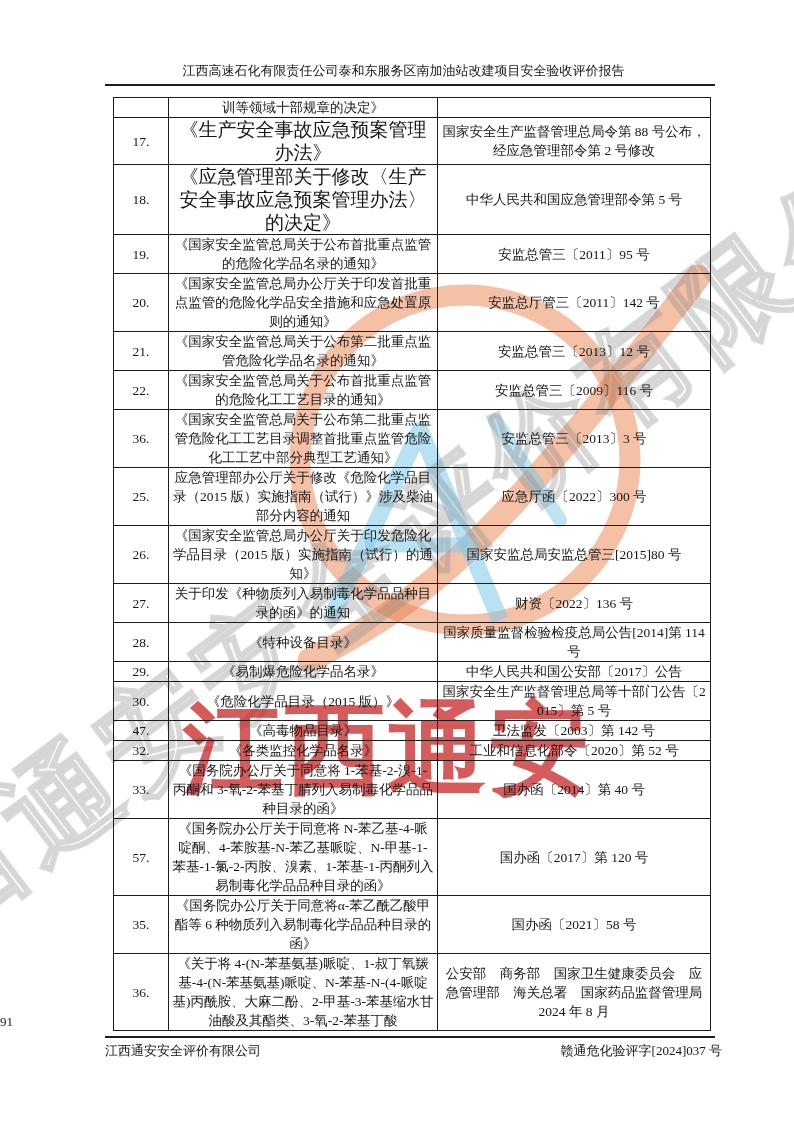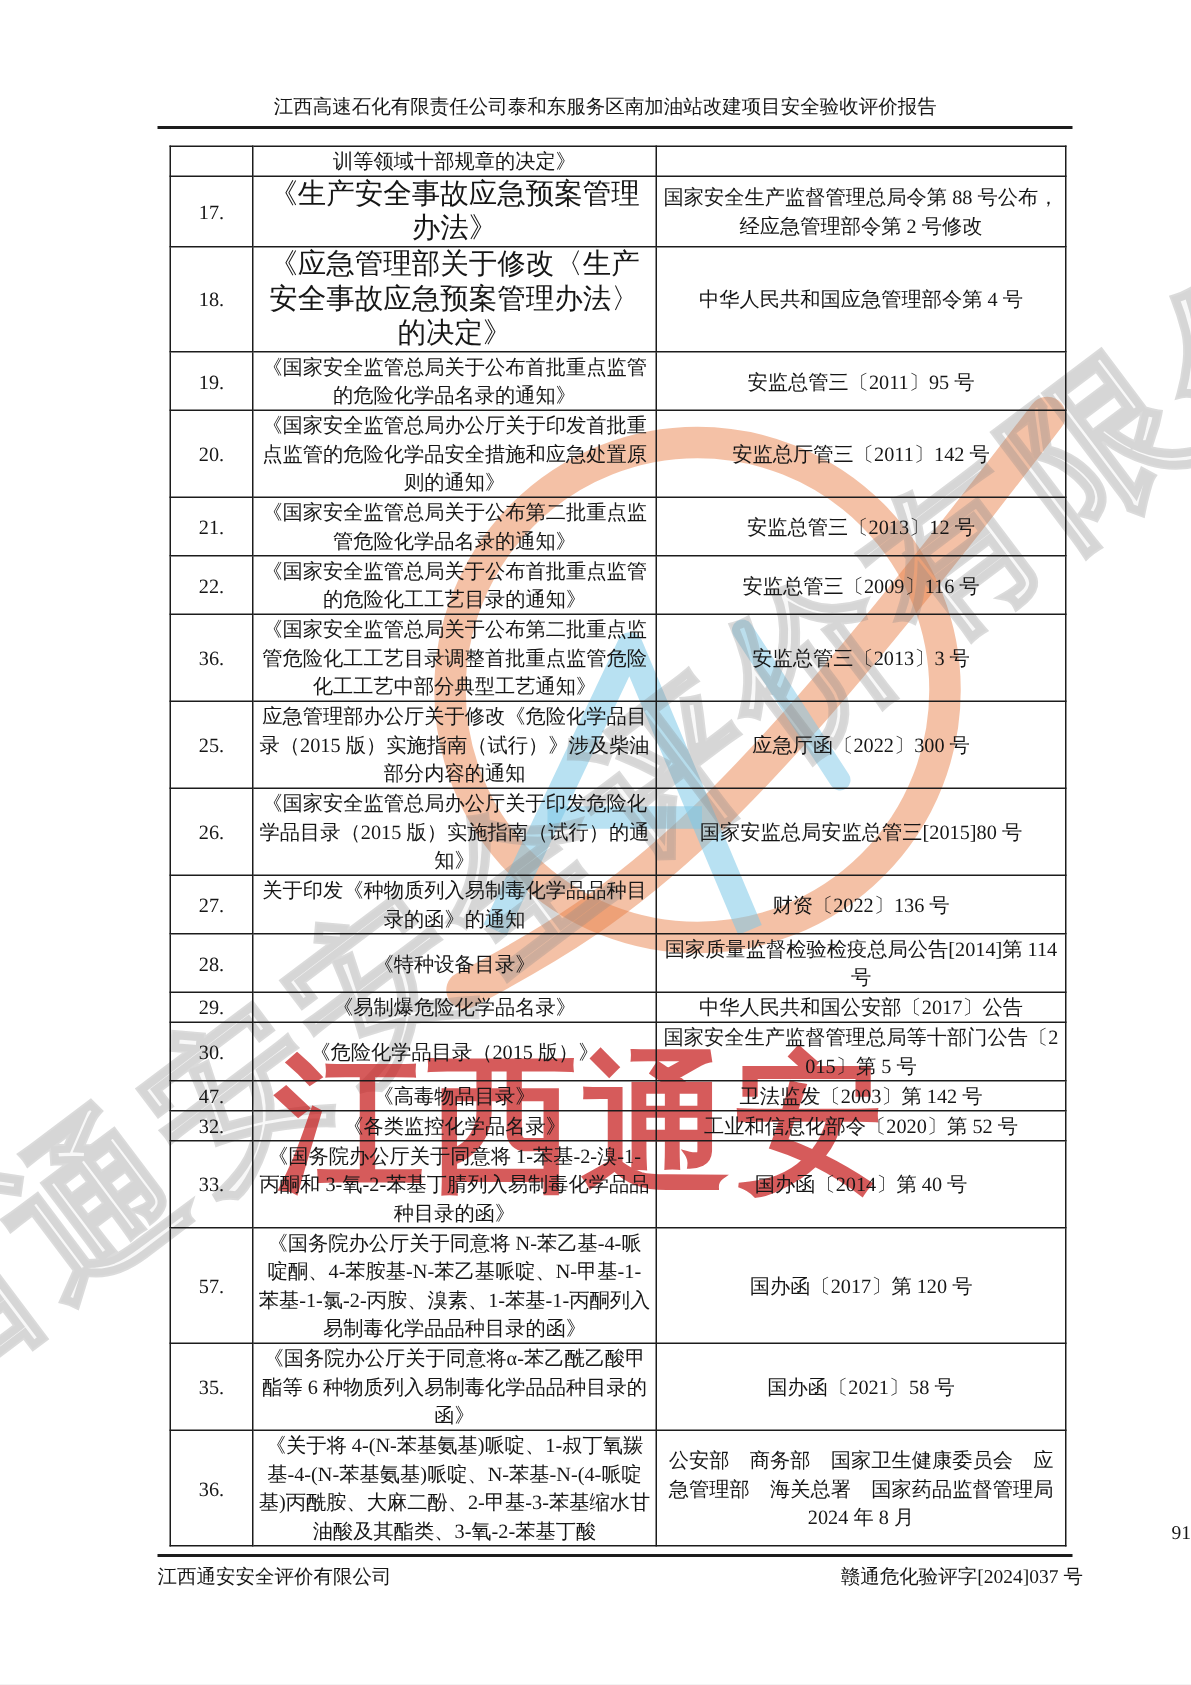--- a/index.html
+++ b/index.html
@@ -37,21 +37,21 @@
   }
   table.reg td{
     border:1px solid #1c1c1c;background:transparent;
     font-size:13.5px;line-height:19px;padding:0 3px;
     text-align:center;vertical-align:middle;word-break:break-all;
   }
   table.reg col.c-no{width:55px;}
   table.reg col.c-name{width:269px;}
   table.reg col.c-basis{width:273px;}
   table.reg tr.big td.name{font-size:19px;line-height:23px;}
-  .page-num{position:absolute;top:1014px;left:0;width:794px;text-align:right;font-size:13px;}
+  .page-num{position:absolute;top:1014px;left:0;width:794px;text-align:left;font-size:13px;}
   .footer-rule{position:absolute;top:1036px;left:105px;width:610px;border-top:2px solid #1c1c1c;}
   .footer-left{position:absolute;top:1042px;left:105px;font-size:13px;}
   .footer-right{position:absolute;top:1042px;right:72px;font-size:13px;}
 </style>
 </head>
 <body>
 
 <div class="page">
 
   <div class="wm-layer">
@@ -83,21 +83,21 @@
             <td class="basis"></td>
           </tr>
           <tr class="big">
             <td class="no">17.</td>
             <td class="name">《生产安全事故应急预案管理办法》</td>
             <td class="basis">国家安全生产监督管理总局令第 88 号公布，经应急管理部令第 2 号修改</td>
           </tr>
           <tr class="big">
             <td class="no">18.</td>
             <td class="name">《应急管理部关于修改〈生产安全事故应急预案管理办法〉的决定》</td>
-            <td class="basis">中华人民共和国应急管理部令第 4 号</td>
+            <td class="basis">中华人民共和国应急管理部令第 5 号</td>
           </tr>
           <tr>
             <td class="no">19.</td>
             <td class="name">《国家安全监管总局关于公布首批重点监管的危险化学品名录的通知》</td>
             <td class="basis">安监总管三〔2011〕95 号</td>
           </tr>
           <tr>
             <td class="no">20.</td>
             <td class="name">《国家安全监管总局办公厅关于印发首批重点监管的危险化学品安全措施和应急处置原则的通知》</td>
             <td class="basis">安监总厅管三〔2011〕142 号</td>

